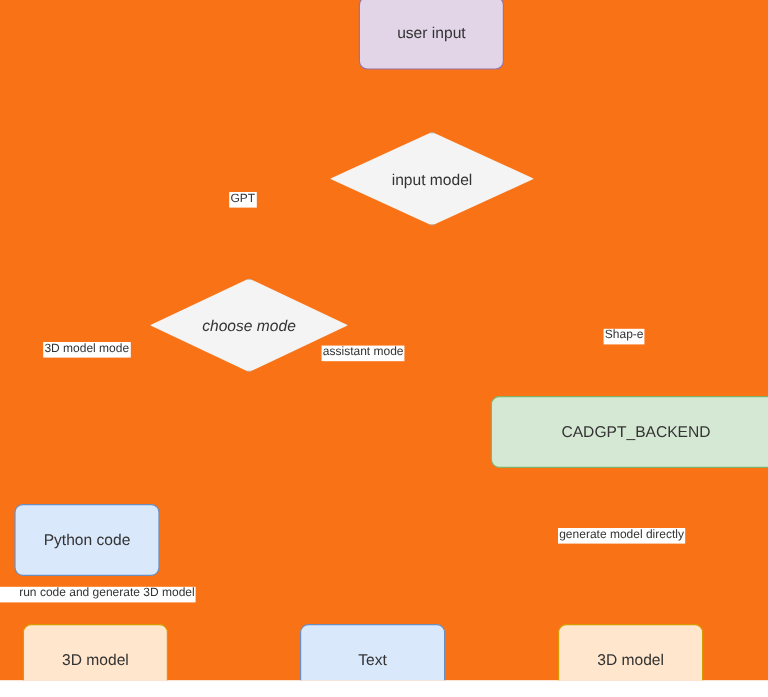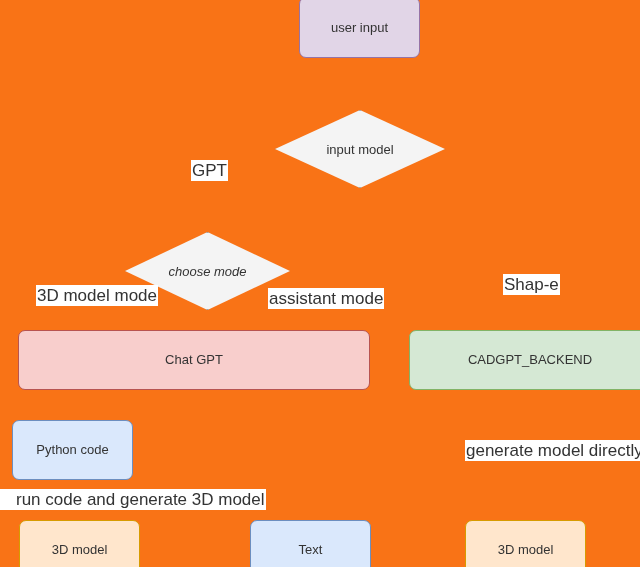--- a/index.html
+++ b/index.html
@@ -46,21 +46,21 @@
     inset: 0;
     display: flex;
     align-items: center;
     justify-content: center;
     font-size: 13px;
     color: #333333;
     text-align: center;
   }
   .edge-label {
     position: absolute;
-    font-size: 17px;
+    font-size: 10px;
     color: #333333;
     background: #ffffff;
     padding: 0 1px;
     white-space: nowrap;
     line-height: 1.25;
     text-align: center;
   }
 </style>
 </head>
 <body>
@@ -74,23 +74,20 @@
   <div class="diamond-wrap" style="left:275px; top:110px; width:170px; height:78px;">
     <div class="diamond-shape"></div>
     <div class="diamond-label">input model</div>
   </div>
 
   <div class="diamond-wrap" style="left:125px; top:232px; width:165px; height:78px;font-style:italic;">
     <div class="diamond-shape"></div>
     <div class="diamond-label">choose mode</div>
   </div>
 
-  <div class="node" style="left:18px; top:330px; width:352px; height:60px; background:#f8cecc; border-color:#b85450;">
-    <span>Chat GPT</span>
-  </div>
 
   <div class="node" style="left:409px; top:330px; width:242px; height:60px; background:#d5e8d4; border-color:#82b366;">
     <span>CADGPT_BACKEND</span>
   </div>
 
   <div class="node" style="left:12px; top:420px; width:121px; height:60px; background:#dae8fc; border-color:#6c8ebf;align-items:center;">
     <span>Python code</span>
   </div>
 
   <div class="node" style="left:19px; top:520px; width:121px; height:60px; background:#ffe6cc; border-color:#d79b00;">

